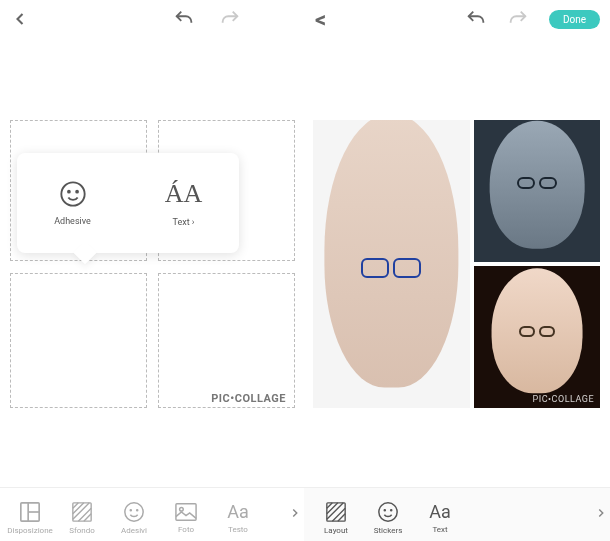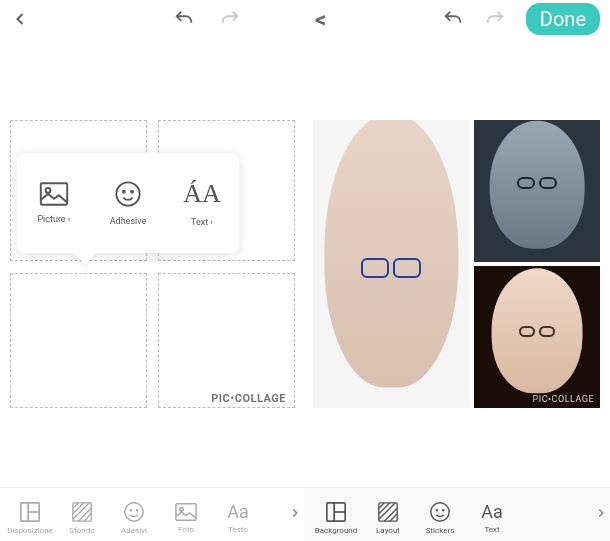--- a/index.html
+++ b/index.html
@@ -4,21 +4,21 @@
 <style>
 * { margin: 0; padding: 0; box-sizing: border-box; font-family: -apple-system, BlinkMacSystemFont, "Segoe UI", Roboto, sans-serif; }
 body { width: 610px; height: 541px; background: #fff; overflow: hidden; position: relative; }
 
 .topbar { display: flex; height: 38px; }
 .topbar-half { flex: 1; display: flex; align-items: center; padding: 0 10px; }
 .tb-left { justify-content: flex-start; gap: 24px; }
 .tb-right { justify-content: space-between; }
 .tb-right-group { display: flex; align-items: center; gap: 20px; }
 .icon-btn { color: #666; display: flex; align-items: center; justify-content: center; cursor: pointer; }
-.done-btn { background: #3cc9bf; color: #fff; border-radius: 14px; padding: 4px 14px; font-size: 20px; cursor: pointer; border: none; }
+.done-btn { background: #3cc9bf; color: #fff; border-radius: 14px; padding: 4px 14px; font-size: 10px; cursor: pointer; border: none; }
 
 .canvas-area { display: flex; height: 370px; }
 .canvas-half { flex: 1; position: relative; padding: 0 5px; }
 
 .collage-grid-left { position: absolute; top: 82px; left: 10px; right: 10px; bottom: 0; }
 .dashed-cell { position: absolute; border: 1.5px dashed #bbb; background: #fff; }
 .cell-tl { left: 0; top: 0; width: 48%; height: 49%; }
 .cell-tr { right: 0; top: 0; width: 48%; height: 49%; }
 .cell-bl { left: 0; bottom: 0; width: 48%; height: 47%; }
 .cell-br { right: 0; bottom: 0; width: 48%; height: 47%; }
@@ -118,28 +118,20 @@
     <div class="collage-grid-left">
       <div class="dashed-cell cell-tl"></div>
       <div class="dashed-cell cell-tr"></div>
       <div class="dashed-cell cell-bl"></div>
       <div class="dashed-cell cell-br">
         <div class="watermark"><b>PIC•COLLAGE</b></div>
       </div>
     </div>
     <div class="popup">
       <div class="popup-item">
-        <svg width="30" height="24" viewBox="0 0 24 20" fill="none" stroke="currentColor" stroke-width="1.6">
-            <rect x="1" y="1" width="22" height="18" rx="1"></rect>
-            <circle cx="7" cy="7" r="2"></circle>
-            <path d="M1 15l6-5 5 4 4-3 7 6"></path>
-          </svg>
-        <span>Picture ›</span>
-      </div>
-      <div class="popup-item">
         <svg width="28" height="28" viewBox="0 0 24 24" fill="none" stroke="currentColor" stroke-width="1.6">
             <circle cx="12" cy="12" r="10"></circle>
             <circle cx="8.5" cy="10" r="0.8" fill="currentColor"></circle>
             <circle cx="15.5" cy="10" r="0.8" fill="currentColor"></circle>
             <path d="M8 15c1 1.5 2.5 2 4 2s3-.5 4-2"></path>
           </svg>
         <span>Adhesive</span>
       </div>
       <div class="popup-item">
         <div class="popup-aa">ÁA</div>
@@ -227,28 +219,20 @@
     </div>
     <div class="arrow-right">
       <svg width="14" height="20" viewBox="0 0 24 24" fill="none" stroke="currentColor" stroke-width="2.5">
           <polyline points="9 18 15 12 9 6"></polyline>
         </svg>
     </div>
   </div>
 
   <div class="bt-half right">
     <div class="bt-item dark">
-      <svg width="22" height="22" viewBox="0 0 24 24" fill="none" stroke="currentColor" stroke-width="1.8">
-          <rect x="2" y="2" width="20" height="20" rx="1"></rect>
-          <line x1="10" y1="2" x2="10" y2="22"></line>
-          <line x1="10" y1="12" x2="22" y2="12"></line>
-        </svg>
-      <span>Background</span>
-    </div>
-    <div class="bt-item dark">
       <svg width="22" height="22" viewBox="0 0 24 24" fill="none" stroke="currentColor" stroke-width="1.5">
           <rect x="2" y="2" width="20" height="20" rx="1"></rect>
           <path d="M2 8l6-6M2 14L14 2M2 20L20 2M8 22L22 8M14 22l8-8"></path>
         </svg>
       <span>Layout</span>
     </div>
     <div class="bt-item dark">
       <svg width="22" height="22" viewBox="0 0 24 24" fill="none" stroke="currentColor" stroke-width="1.6">
           <circle cx="12" cy="12" r="10"></circle>
           <circle cx="8.5" cy="10" r="0.6" fill="currentColor"></circle>

